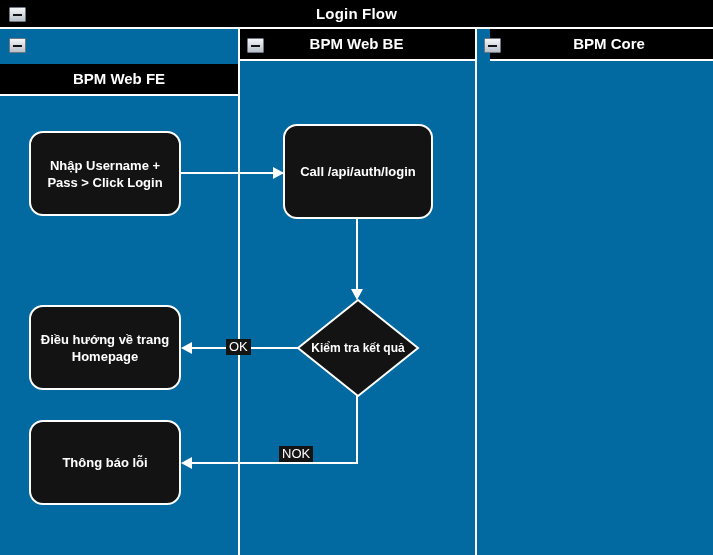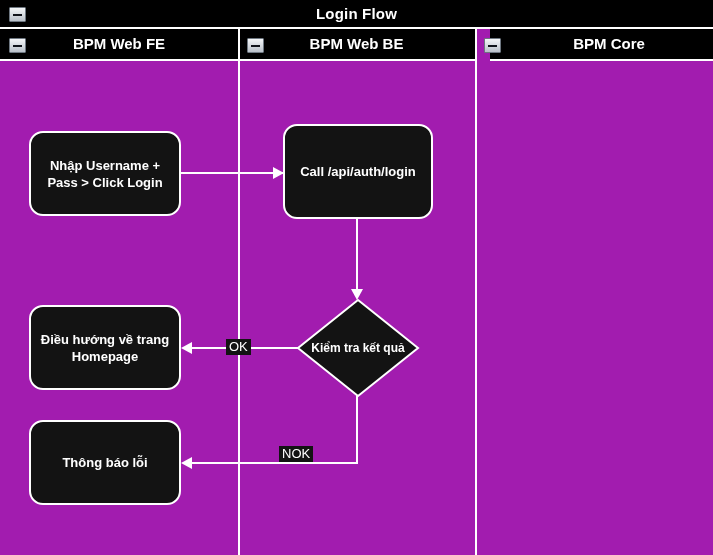--- a/index.html
+++ b/index.html
@@ -7,21 +7,21 @@
     padding: 0;
     background: #8a8a8a;
   }
   body {
     font-family: "Liberation Sans", sans-serif;
   }
   #canvas {
     position: relative;
     width: 713px;
     height: 555px;
-    background: #a21caf;
+    background: #0369a1;
     overflow: hidden;
     box-sizing: border-box;
   }
   
   .pool-title {
     position: absolute;
     left: 0; top: 0;
     width: 713px; height: 29px;
     background: #000000;
     border-bottom: 2px solid #ffffff;
@@ -162,21 +162,21 @@
 </head>
 <body>
 
 <div id="canvas">
 
   <div class="pool-title">
     <span class="label">Login Flow</span>
   </div>
   <div class="collapse-icon" style="left:9px; top:7px;"></div>
 
-  <div class="lane-head" style="left:0px; width:238px;">
+  <div class="lane-head" style="left:0px; width:238px;margin-top:35px;">
     <span class="label">BPM Web FE</span>
   </div>
   <div class="collapse-icon" style="left:9px; top:38px;"></div>
 
   <div class="lane-head" style="left:238px; width:237px;padding-left:24px;">
     <span class="label">BPM Web BE</span>
   </div>
   <div class="collapse-icon" style="left:247px; top:38px;"></div>
 
   <div class="lane-head" style="left:490px; width:238px;text-decoration:underline;">

